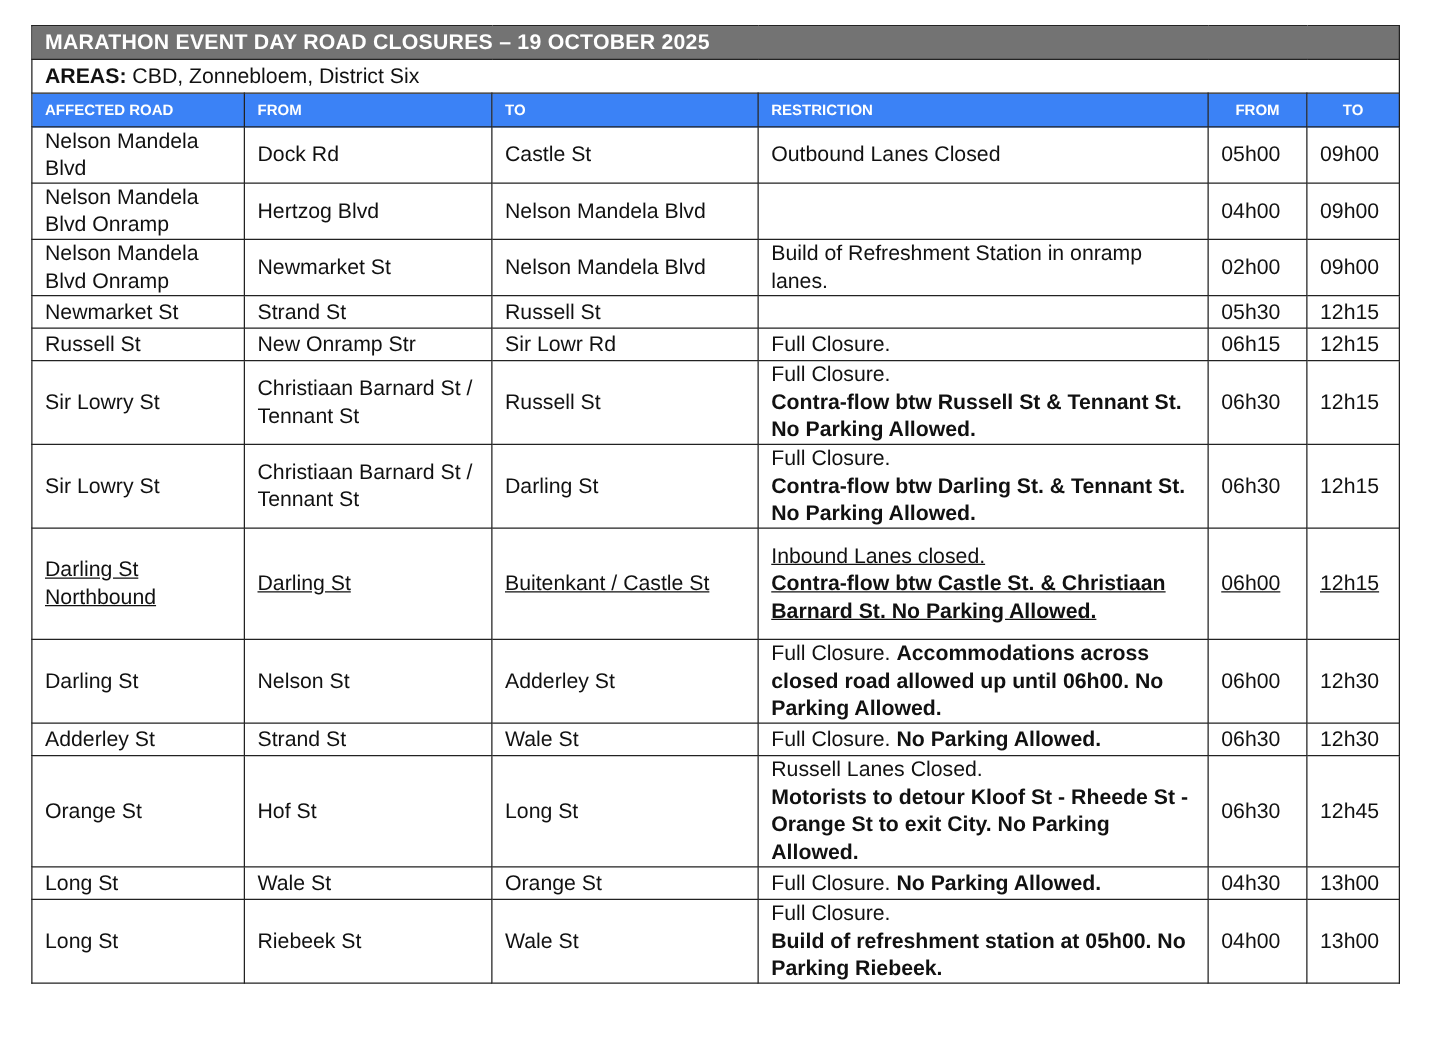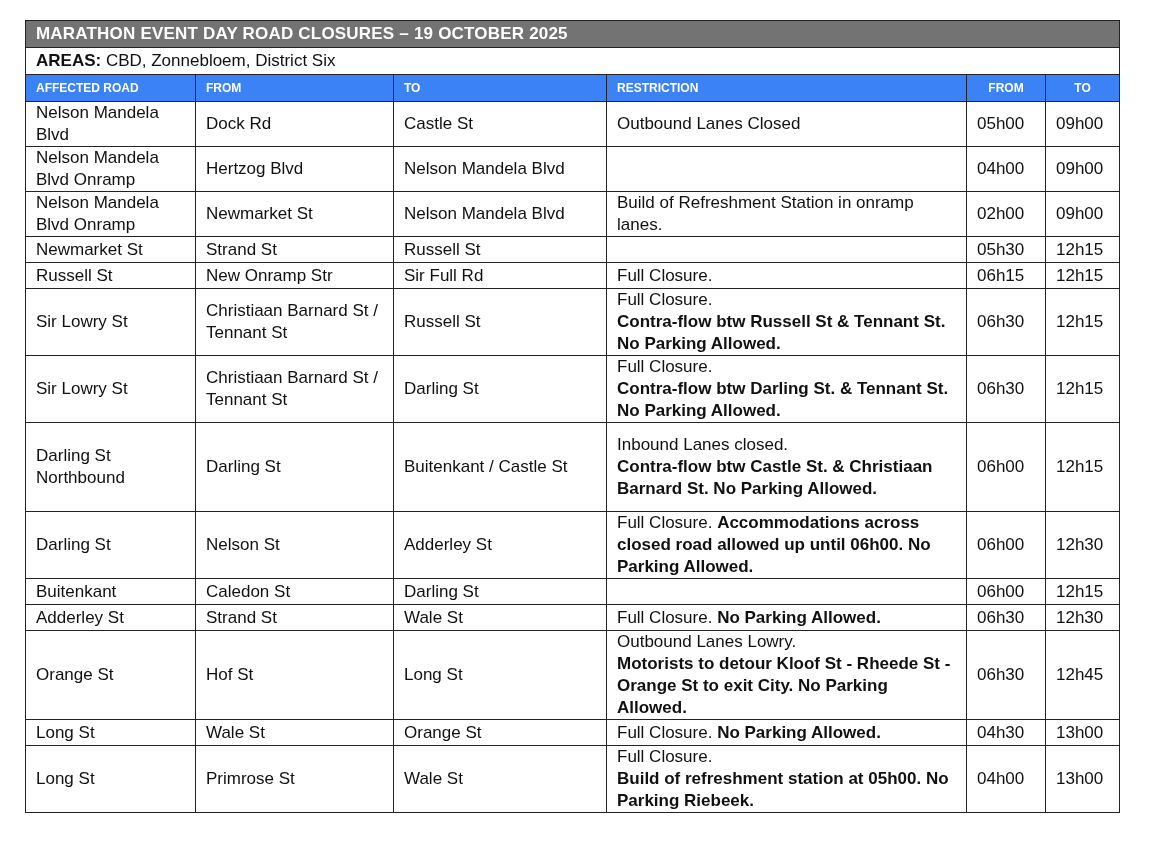--- a/index.html
+++ b/index.html
@@ -100,91 +100,83 @@
         <td>Newmarket St</td>
         <td>Strand St</td>
         <td>Russell St</td>
         <td class="restriction"><span></span></td>
         <td class="time">05h30</td>
         <td class="time">12h15</td>
       </tr>
       <tr style="height: 26px;">
         <td>Russell St</td>
         <td>New Onramp Str</td>
-        <td>Sir Full Rd</td>
+        <td>Sir Lowr Rd</td>
         <td class="restriction"><span>Full Closure.</span></td>
         <td class="time">06h15</td>
         <td class="time">12h15</td>
       </tr>
       <tr style="height: 67px;">
         <td>Sir Lowry St</td>
         <td>Christiaan Barnard St / Tennant St</td>
         <td>Russell St</td>
         <td class="restriction"><span>Full Closure.</span><br><span class="b">Contra-flow btw Russell St &amp; Tennant St. No Parking Allowed.</span></td>
         <td class="time">06h30</td>
         <td class="time">12h15</td>
       </tr>
       <tr style="height: 67px;">
         <td>Sir Lowry St</td>
         <td>Christiaan Barnard St / Tennant St</td>
         <td>Darling St</td>
         <td class="restriction"><span>Full Closure.</span><br><span class="b">Contra-flow btw Darling St. &amp; Tennant St. No Parking Allowed.</span></td>
         <td class="time">06h30</td>
         <td class="time">12h15</td>
       </tr>
-      <tr style="height: 89px;">
+      <tr style="height: 89px; text-decoration: underline;">
         <td>Darling St Northbound</td>
         <td>Darling St</td>
         <td>Buitenkant / Castle St</td>
         <td class="restriction"><span>Inbound Lanes closed.</span><br><span class="b">Contra-flow btw Castle St. &amp; Christiaan Barnard St. No Parking Allowed.</span></td>
         <td class="time">06h00</td>
         <td class="time">12h15</td>
       </tr>
       <tr style="height: 67px;">
         <td>Darling St</td>
         <td>Nelson St</td>
         <td>Adderley St</td>
         <td class="restriction"><span>Full Closure. </span><span class="b">Accommodations across closed road allowed up until 06h00. No Parking Allowed.</span></td>
         <td class="time">06h00</td>
         <td class="time">12h30</td>
       </tr>
       <tr style="height: 26px;">
-        <td>Buitenkant</td>
-        <td>Caledon St</td>
-        <td>Darling St</td>
-        <td class="restriction"><span></span></td>
-        <td class="time">06h00</td>
-        <td class="time">12h15</td>
-      </tr>
-      <tr style="height: 26px;">
         <td>Adderley St</td>
         <td>Strand St</td>
         <td>Wale St</td>
         <td class="restriction"><span>Full Closure. </span><span class="b">No Parking Allowed.</span></td>
         <td class="time">06h30</td>
         <td class="time">12h30</td>
       </tr>
       <tr style="height: 89px;">
         <td>Orange St</td>
         <td>Hof St</td>
         <td>Long St</td>
-        <td class="restriction"><span>Outbound Lanes Lowry.</span><br><span class="b">Motorists to detour Kloof St - Rheede St - Orange St to exit City. No Parking Allowed.</span></td>
+        <td class="restriction"><span>Russell Lanes Closed.</span><br><span class="b">Motorists to detour Kloof St - Rheede St - Orange St to exit City. No Parking Allowed.</span></td>
         <td class="time">06h30</td>
         <td class="time">12h45</td>
       </tr>
       <tr style="height: 26px;">
         <td>Long St</td>
         <td>Wale St</td>
         <td>Orange St</td>
         <td class="restriction"><span>Full Closure. </span><span class="b">No Parking Allowed.</span></td>
         <td class="time">04h30</td>
         <td class="time">13h00</td>
       </tr>
       <tr style="height: 67px;">
         <td>Long St</td>
-        <td>Primrose St</td>
+        <td>Riebeek St</td>
         <td>Wale St</td>
         <td class="restriction"><span>Full Closure.</span><br><span class="b">Build of refreshment station at 05h00. No Parking Riebeek.</span></td>
         <td class="time">04h00</td>
         <td class="time">13h00</td>
       </tr>
     </tbody>
 </table>
 
 </body></html>

